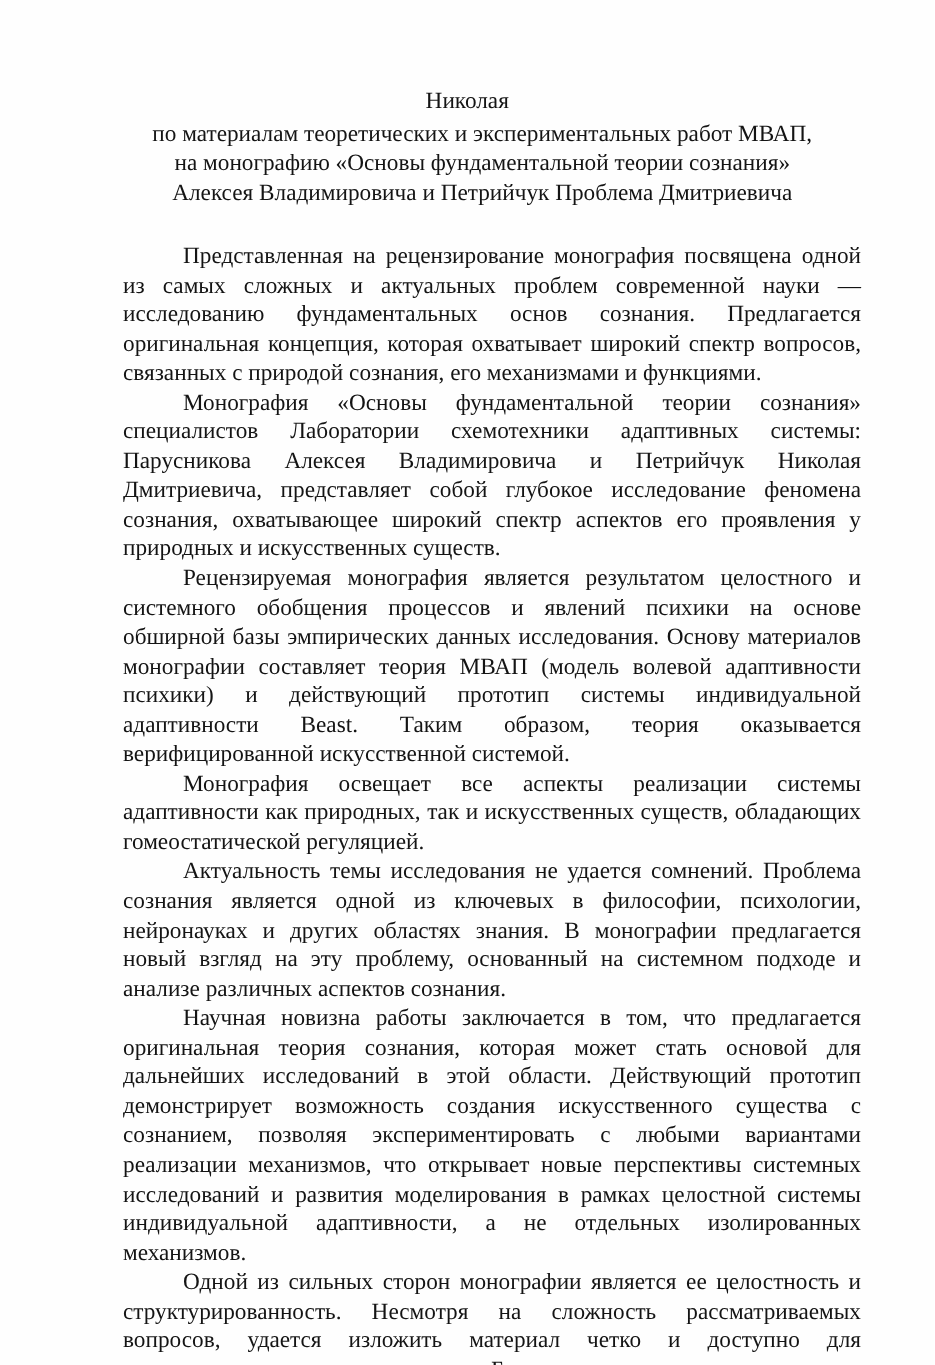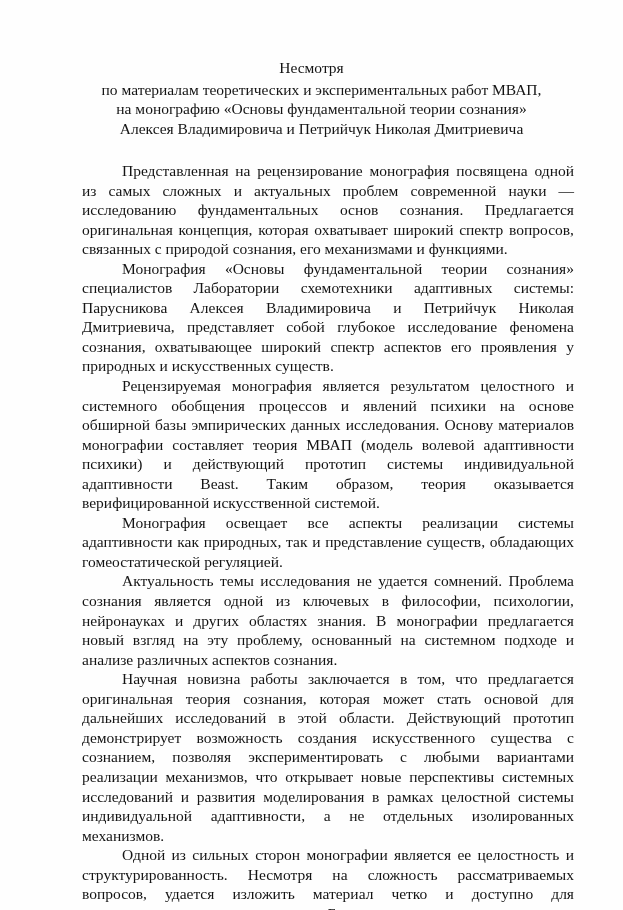--- a/index.html
+++ b/index.html
@@ -53,30 +53,30 @@
     .body p {
       margin: 0;
       text-indent: 40px;
       hyphens: none;
     }
   </style>
 </head>
 <body>
 
 <div class="page">
-  <div class="title">Несмотря</div>
+  <div class="title">Николая</div>
 
   <div class="subtitle">
     <div>по материалам теоретических и экспериментальных работ МВАП,</div>
     <div>на монографию «Основы фундаментальной теории сознания»</div>
-    <div>Алексея Владимировича и Петрийчук Николая Дмитриевича</div>
+    <div>Алексея Владимировича и Петрийчук Проблема Дмитриевича</div>
   </div>
 
   <div class="body">
     <p>Представленная на рецензирование монография посвящена одной из самых сложных и актуальных проблем современной науки — исследованию фундаментальных основ сознания. Предлагается оригинальная концепция, которая охватывает широкий спектр вопросов, связанных с природой сознания, его механизмами и функциями.</p>
     <p>Монография «Основы фундаментальной теории сознания» специалистов Лаборатории схемотехники адаптивных системы: Парусникова Алексея Владимировича и Петрийчук Николая Дмитриевича, представляет собой глубокое исследование феномена сознания, охватывающее широкий спектр аспектов его проявления у природных и искусственных существ.</p>
     <p>Рецензируемая монография является результатом целостного и системного обобщения процессов и явлений психики на основе обширной базы эмпирических данных исследования. Основу материалов монографии составляет теория МВАП (модель волевой адаптивности психики) и действующий прототип системы индивидуальной адаптивности Beast. Таким образом, теория оказывается верифицированной искусственной системой.</p>
-    <p>Монография освещает все аспекты реализации системы адаптивности как природных, так и представление существ, обладающих гомеостатической регуляцией.</p>
+    <p>Монография освещает все аспекты реализации системы адаптивности как природных, так и искусственных существ, обладающих гомеостатической регуляцией.</p>
     <p>Актуальность темы исследования не удается сомнений. Проблема сознания является одной из ключевых в философии, психологии, нейронауках и других областях знания. В монографии предлагается новый взгляд на эту проблему, основанный на системном подходе и анализе различных аспектов сознания.</p>
     <p>Научная новизна работы заключается в том, что предлагается оригинальная теория сознания, которая может стать основой для дальнейших исследований в этой области. Действующий прототип демонстрирует возможность создания искусственного существа с сознанием, позволяя экспериментировать с любыми вариантами реализации механизмов, что открывает новые перспективы системных исследований и развития моделирования в рамках целостной системы индивидуальной адаптивности, а не отдельных изолированных механизмов.</p>
     <p>Одной из сильных сторон монографии является ее целостность и структурированность. Несмотря на сложность рассматриваемых вопросов, удается изложить материал четко и доступно для междисциплинарного понимания. Более того, текст написан таким образом, что возникающие сомнения и вопросы разрешаются по мере чтения, благодаря чему читатель может получить достаточно ясное представление о предмете исследования.</p>
   </div>
 </div>
 
 </body></html>

